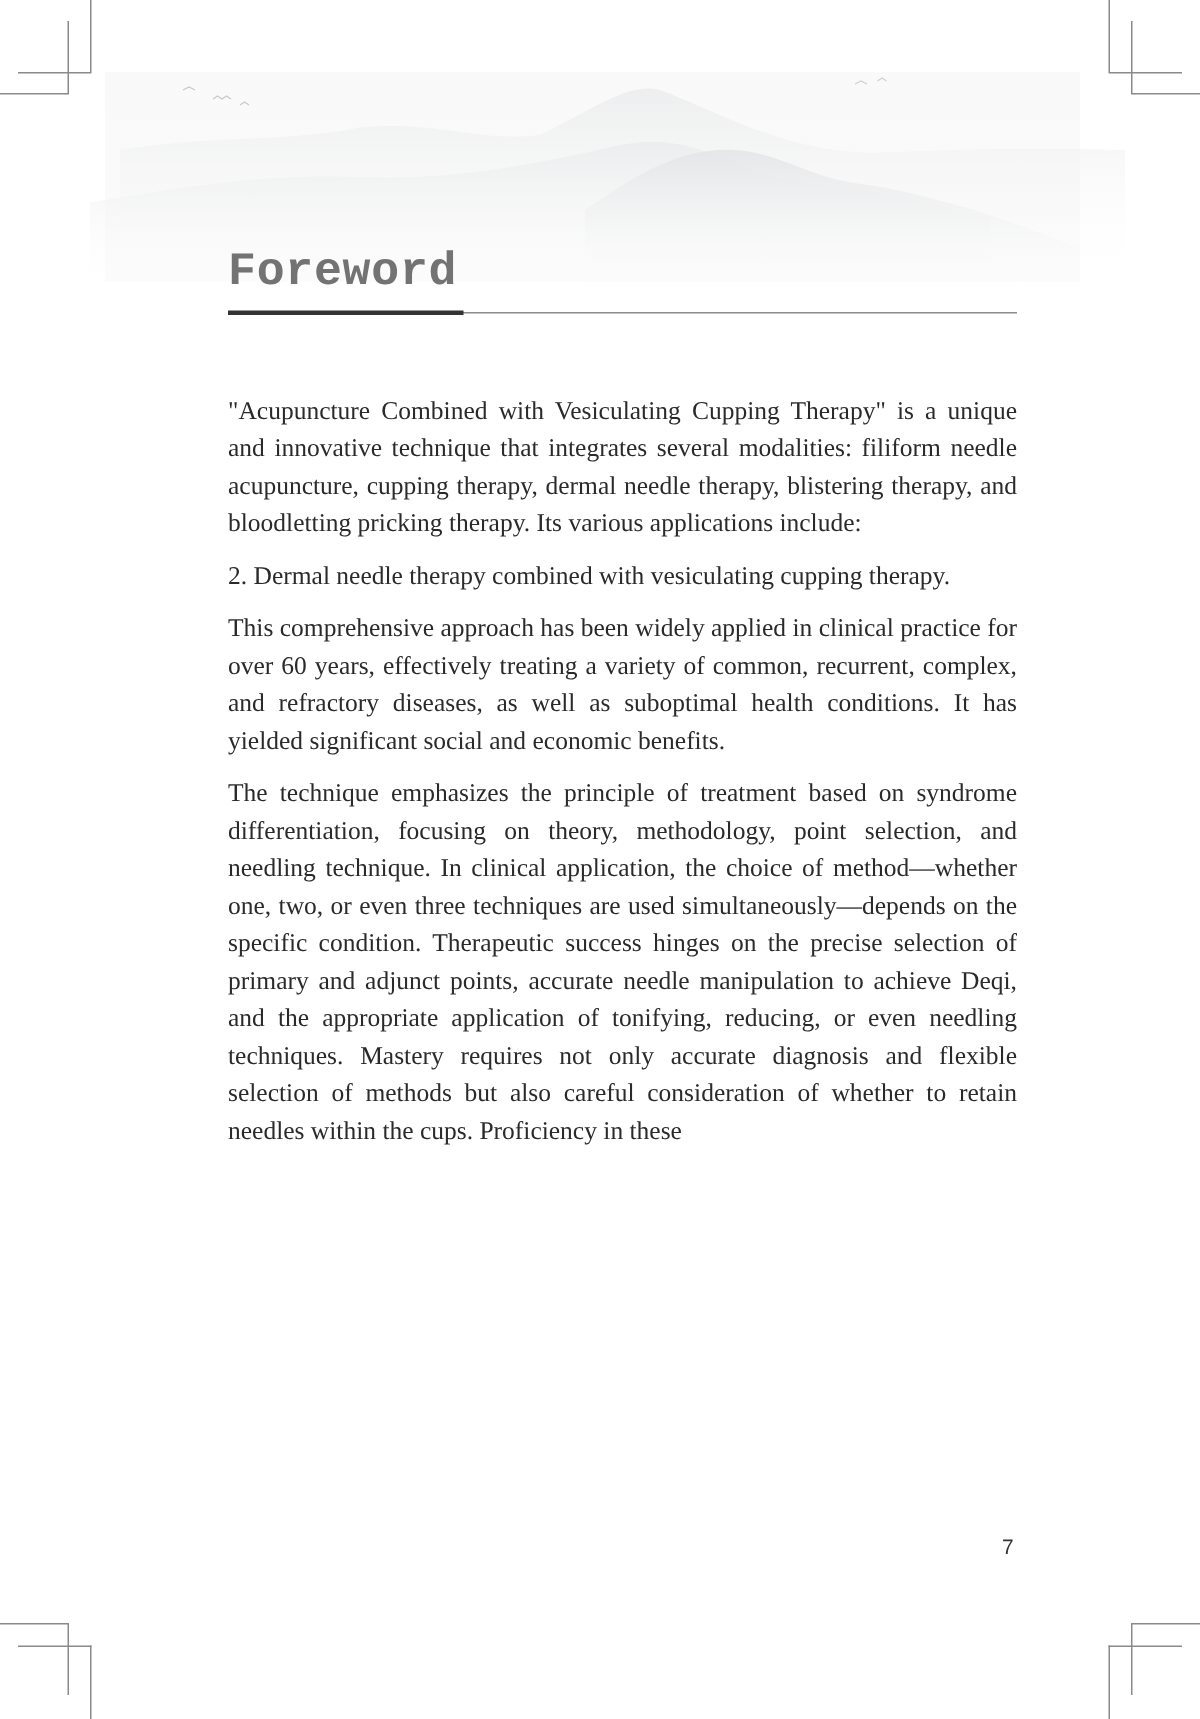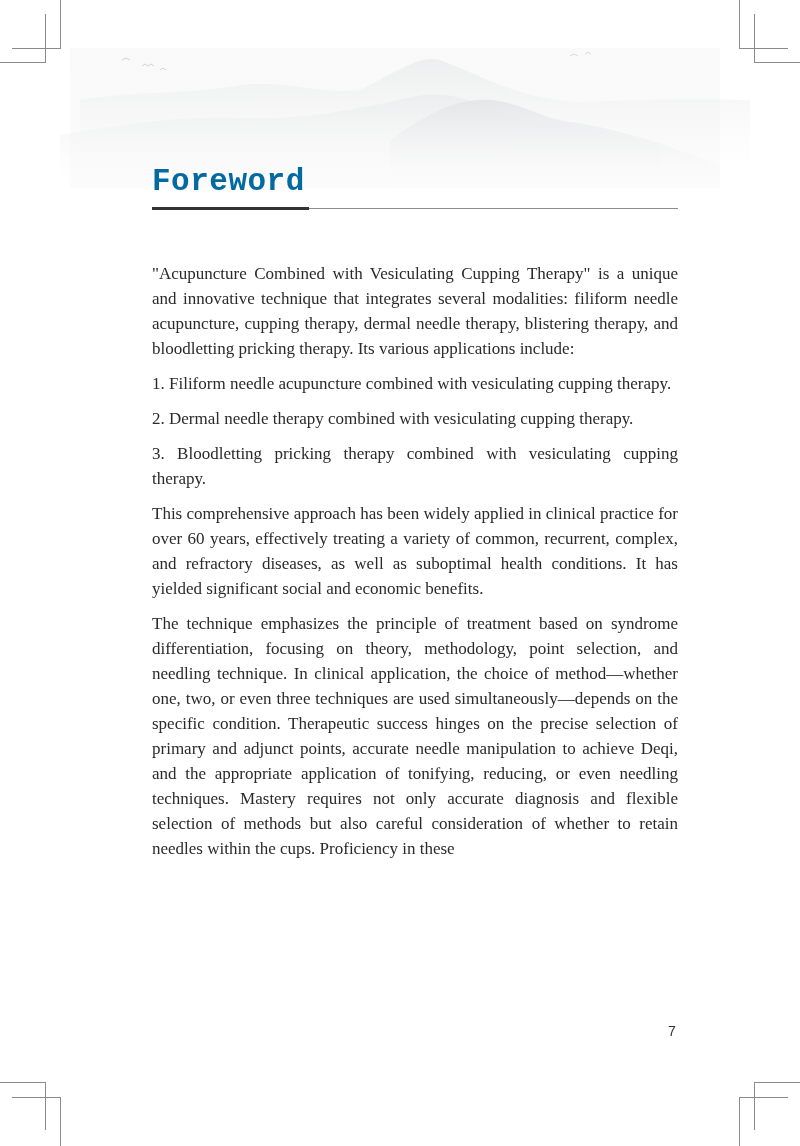--- a/index.html
+++ b/index.html
@@ -15,21 +15,21 @@
 
     .landscape {
       position: absolute; left: 60px; top: 40px; width: 700px; height: 160px;
       pointer-events: none;
     }
     .landscape svg { width: 100%; height: 100%; display: block; }
 
     .title {
       position: absolute; left: 152px; top: 164px;
       font-family: "Liberation Mono", "DejaVu Sans Mono", monospace;
-      font-weight: bold; font-size: 31px; color: #0369a1;
+      font-weight: bold; font-size: 31px; color: #737373;
       letter-spacing: 0.5px; line-height: 36px;
     }
     .rule-thin {
       position: absolute; left: 152px; top: 208px; width: 526px; height: 1px;
       background: #8c8c8c;
     }
     .rule-thick {
       position: absolute; left: 152px; top: 207px; width: 157px; height: 3px;
       background: #333333;
     }
@@ -97,20 +97,18 @@
     <path d="M510,16 l4,-2 l4,2 M525,14 l3,-2 l3,2" stroke="#d0d0d0" stroke-width="0.8" fill="none"></path>
   </svg>
 </div>
 
 <div class="title">Foreword</div>
 <div class="rule-thin"></div>
 <div class="rule-thick"></div>
 
 <div class="body-text">
   <p>"Acupuncture Combined with Vesiculating Cupping Therapy" is a unique and innovative technique that integrates several modalities: fili­form needle acupuncture, cupping therapy, dermal needle therapy, blis­tering therapy, and bloodletting pricking therapy. Its various applications include:</p>
-  <p>1. Filiform needle acupuncture combined with vesiculating cupping therapy.</p>
   <p>2. Dermal needle therapy combined with vesiculating cupping therapy.</p>
-  <p>3. Bloodletting pricking therapy combined with vesiculating cupping therapy.</p>
   <p>This comprehensive approach has been widely applied in clinical prac­tice for over 60 years, effectively treating a variety of common, recur­rent, complex, and refractory diseases, as well as suboptimal health con­ditions. It has yielded significant social and economic benefits.</p>
   <p>The technique emphasizes the principle of treatment based on syndrome differentiation, focusing on theory, methodology, point selection, and needling technique. In clinical application, the choice of method—whether one, two, or even three techniques are used simultaneously—depends on the specific condition. Therapeutic success hinges on the precise selection of primary and adjunct points, accurate needle manipu­lation to achieve Deqi, and the appropriate application of tonifying, re­ducing, or even needling techniques. Mastery requires not only accurate diagnosis and flexible selection of methods but also careful consider­ation of whether to retain needles within the cups. Proficiency in these</p>
 </div>
 
 <div class="page-number">7</div>
 
 </body></html>

